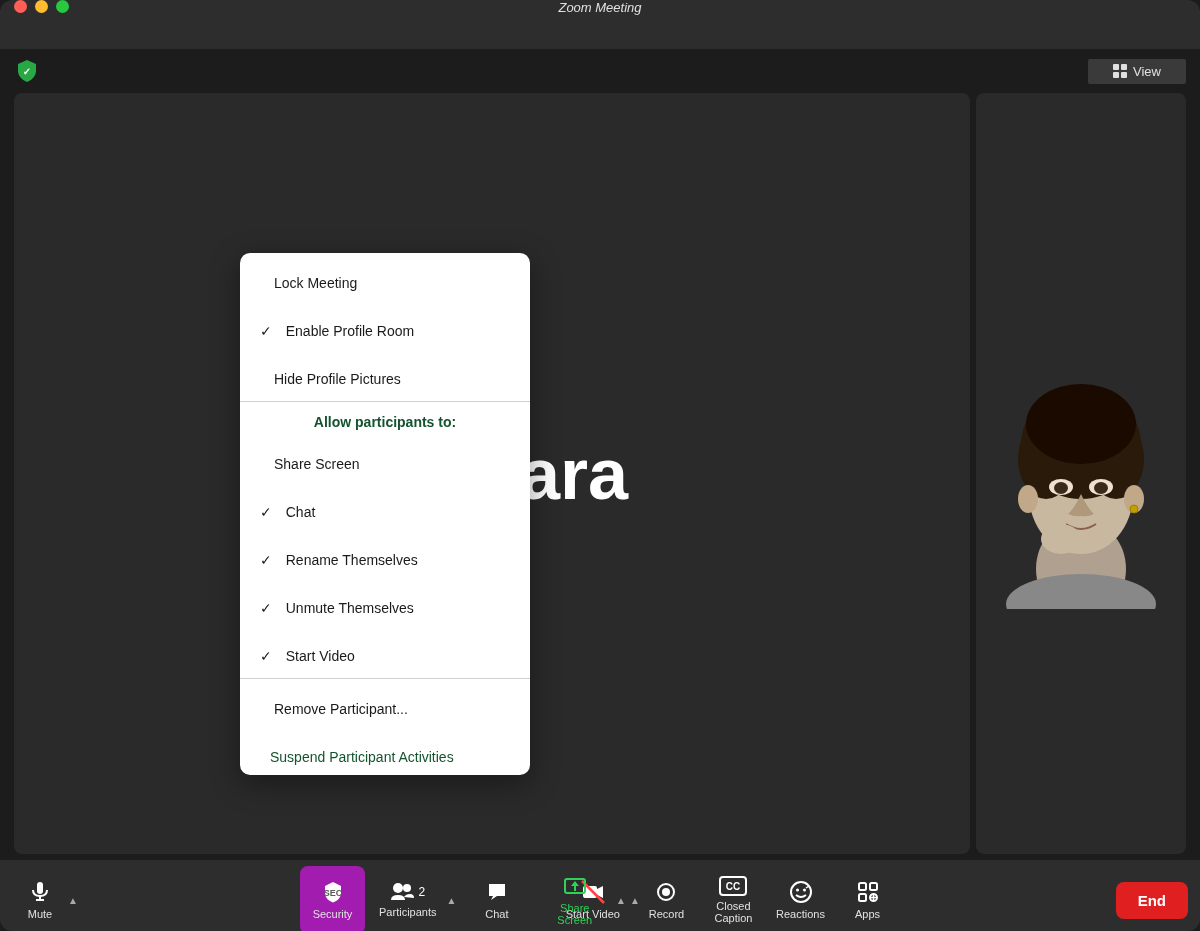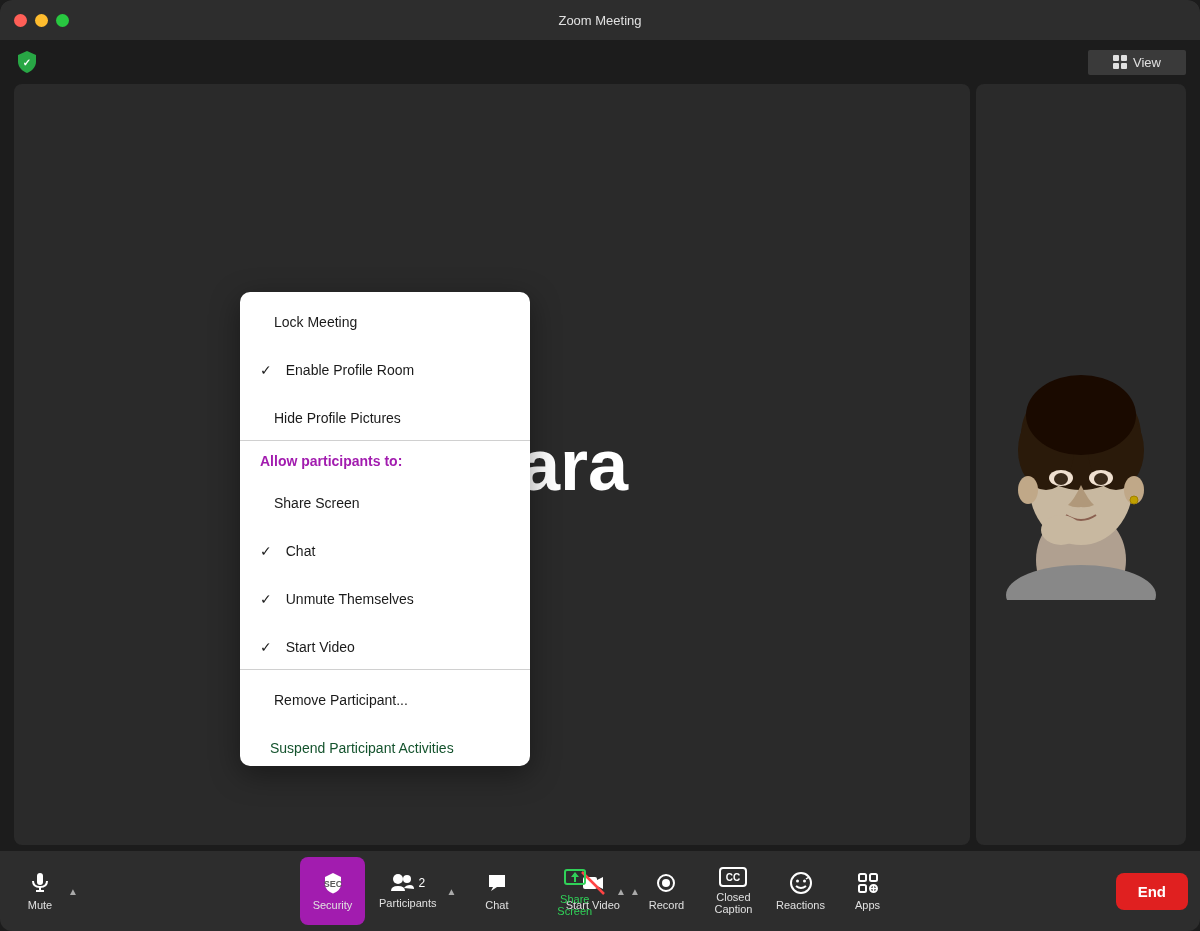--- a/index.html
+++ b/index.html
@@ -7,27 +7,27 @@
       width: 1200px;
       height: 931px;
       background: #1c1c1c;
       font-family: -apple-system, BlinkMacSystemFont, 'Helvetica Neue', Arial, sans-serif;
       overflow: hidden;
       border-radius: 12px;
     }
 
     
     .title-bar {
-      height: 40px;
+      height: 49px;
       background: #2d2d2d;
       display: flex;
-      align-items: center;
       justify-content: center;
       position: relative;
       border-radius: 12px 12px 0 0;
+      font-style: italic;
     }
     .traffic-lights {
       position: absolute;
       left: 14px;
       display: flex;
       gap: 8px;
       align-items: center;
     }
     .traffic-light {
       width: 13px;
@@ -178,21 +178,22 @@
     }
     .menu-divider {
       height: 1px;
       background: #d0d0d0;
       margin: 4px 0;
     }
     .menu-section-header {
       padding: 8px 20px 4px 20px;
       font-size: 14px;
       font-weight: 700;
-      color: #a21caf;
+      color: #14532d;
+      text-align: center;
     }
     .menu-item.danger {
       color: #14532d;
       padding-left: 30px;
     }
 
     
     .toolbar {
       height: 80px;
       background: #2d2d2d;
@@ -370,20 +371,23 @@
     <div class="menu-section-header">Allow participants to:</div>
 
     <div class="menu-item no-check">
       <span>Share Screen</span>
     </div>
 
     <div class="menu-item checked">
       <span>Chat</span>
     </div>
 
+    <div class="menu-item checked">
+      <span>Rename Themselves</span>
+    </div>
 
     <div class="menu-item checked">
       <span>Unmute Themselves</span>
     </div>
 
     <div class="menu-item checked">
       <span>Start Video</span>
     </div>
 
     <div class="menu-divider"></div>

